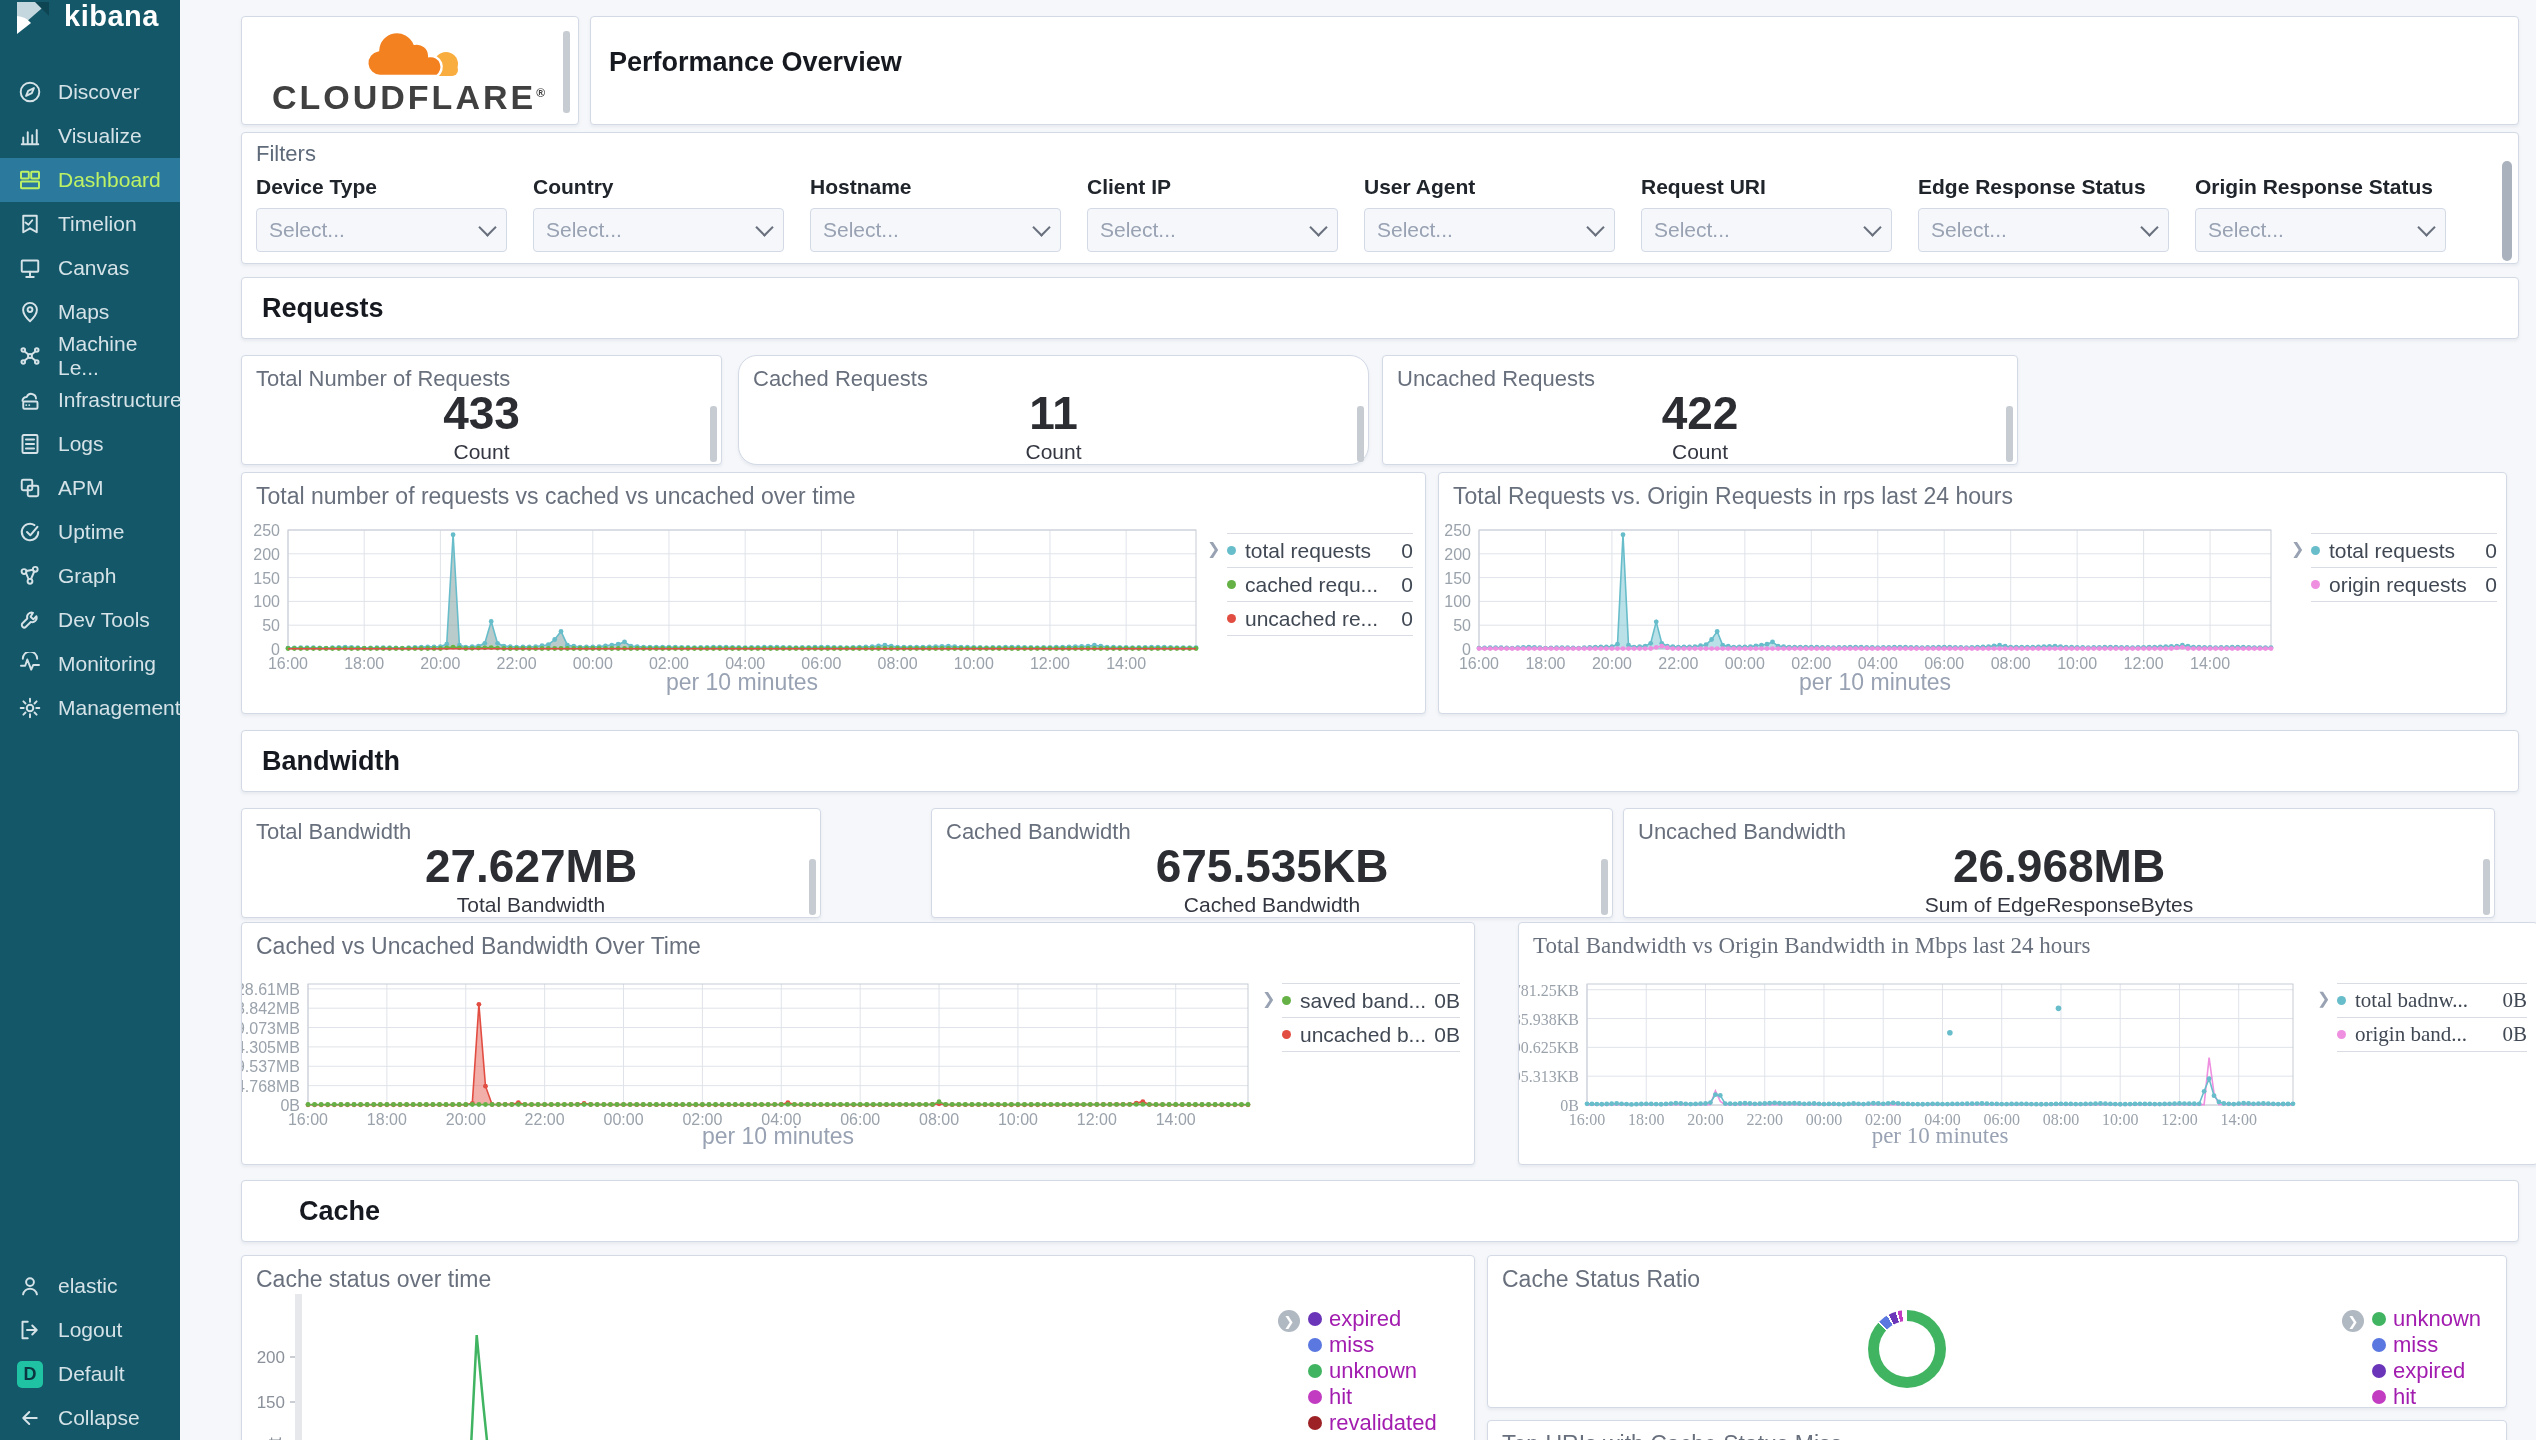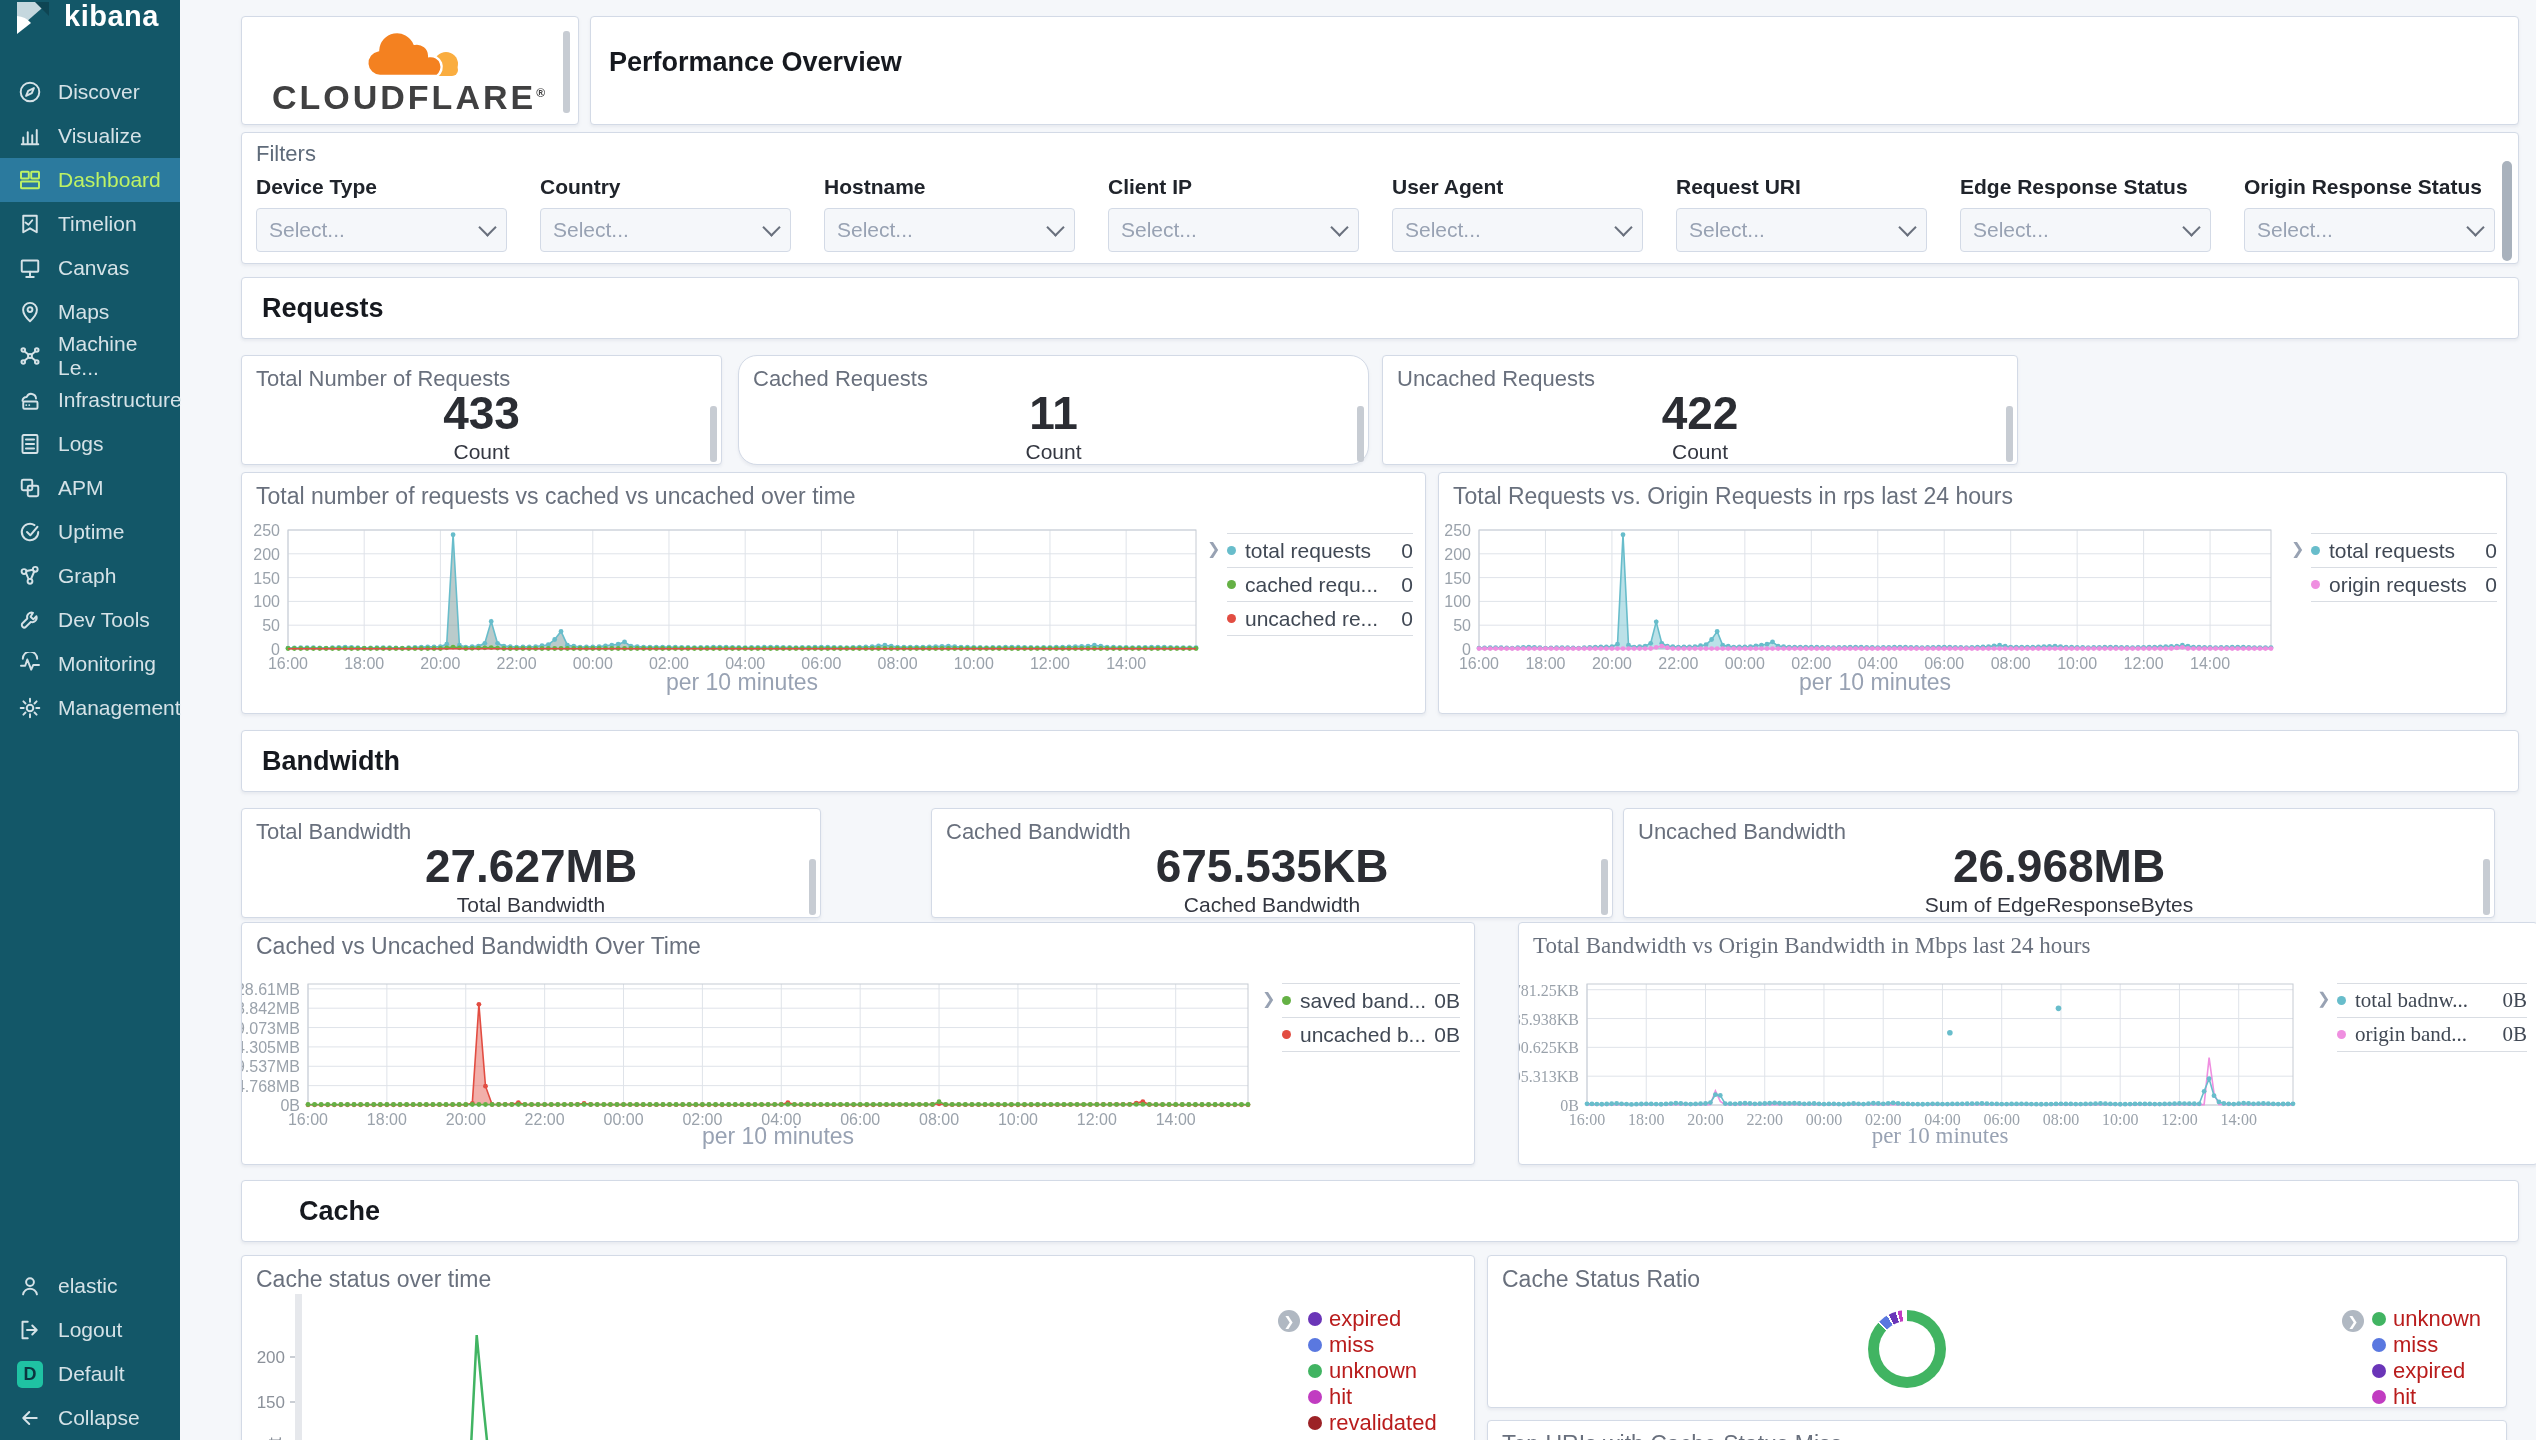--- a/index.html
+++ b/index.html
@@ -49,21 +49,21 @@
   #c-6{left:1487px;top:1255px;width:1020px;height:153px;overflow:hidden;}
   #p-topuris{left:1487px;top:1420px;width:1020px;height:70px;}
 
   
   .cf-wrap{position:absolute;left:0;top:0;right:0;bottom:0;display:flex;flex-direction:column;align-items:center;justify-content:center;}
   .cf-text{font-size:34px;font-weight:700;color:#404041;letter-spacing:3px;line-height:1;}
   .cf-text sup{font-size:12px;}
 
   
   .filters-title{position:absolute;left:14px;top:8px;font-size:22px;color:#5f6b7a;}
-  .filter-row{position:absolute;left:14px;top:42px;display:flex;gap:33px;}
+  .filter-row{position:absolute;left:14px;top:42px;display:flex;gap:26px;}
   .filter-group{width:251px;}
   .filter-label{font-size:21px;font-weight:700;color:#20242b;margin-bottom:9px;}
   .select{height:44px;background:#f5f7fa;border:1px solid #d3dae6;border-radius:4px;display:flex;align-items:center;justify-content:space-between;padding:0 12px;box-sizing:border-box;cursor:pointer;}
   .select .ph{color:#98a2b3;font-size:21px;}
   .chev{width:11px;height:11px;border-right:2px solid #69707d;border-bottom:2px solid #69707d;transform:rotate(45deg);margin-top:-6px;}
   .f-scroll{position:absolute;right:6px;top:28px;width:10px;height:100px;border-radius:5px;background:#a9b2bd;}
 
   
   .metric-title{position:absolute;left:14px;top:10px;font-size:22px;color:#69707d;}
   .metric-value{position:absolute;left:0;right:0;top:30px;text-align:center;font-size:46px;font-weight:700;color:#2b2d33;}
@@ -71,21 +71,21 @@
 
   
   .plot-svg{position:absolute;left:0;top:0;}
   .legendA{position:absolute;font-size:21px;color:#404854;}
   .legendA .l-item{display:flex;align-items:center;border-top:1px solid #d9dde3;height:33px;cursor:pointer;}
   .legendA{border-bottom:1px solid #d9dde3;}
   .legendA .dot{width:9px;height:9px;border-radius:50%;margin-right:9px;flex:0 0 auto;}
   .legendA .lab{flex:1;white-space:nowrap;overflow:hidden;}
   .legendA .val{margin-left:8px;}
   .legA-chev{position:absolute;font-size:16px;color:#98a2b3;cursor:pointer;}
-  .legendB{position:absolute;font-size:22px;color:#b91c1c;}
+  .legendB{position:absolute;font-size:22px;color:#a21caf;}
   .legendB .l-item{display:flex;align-items:center;margin-bottom:5px;height:21px;cursor:pointer;}
   .legendB .dot{width:14px;height:14px;border-radius:50%;margin-right:7px;flex:0 0 auto;}
   .legB-chev{position:absolute;width:22px;height:22px;border-radius:50%;background:#b0b8c2;color:#fff;font-size:13px;display:flex;align-items:center;justify-content:center;cursor:pointer;}
   .xlabel{position:absolute;font-size:23px;color:#98a2b3;text-align:center;}
   .donut{position:absolute;border-radius:50%;}
   .donut .hole{position:absolute;background:#fff;border-radius:50%;}
   .ylab-rot{position:absolute;transform:rotate(-90deg);transform-origin:left top;font-size:19px;color:#8b919a;}
 </style>
 </head>
 <body>

